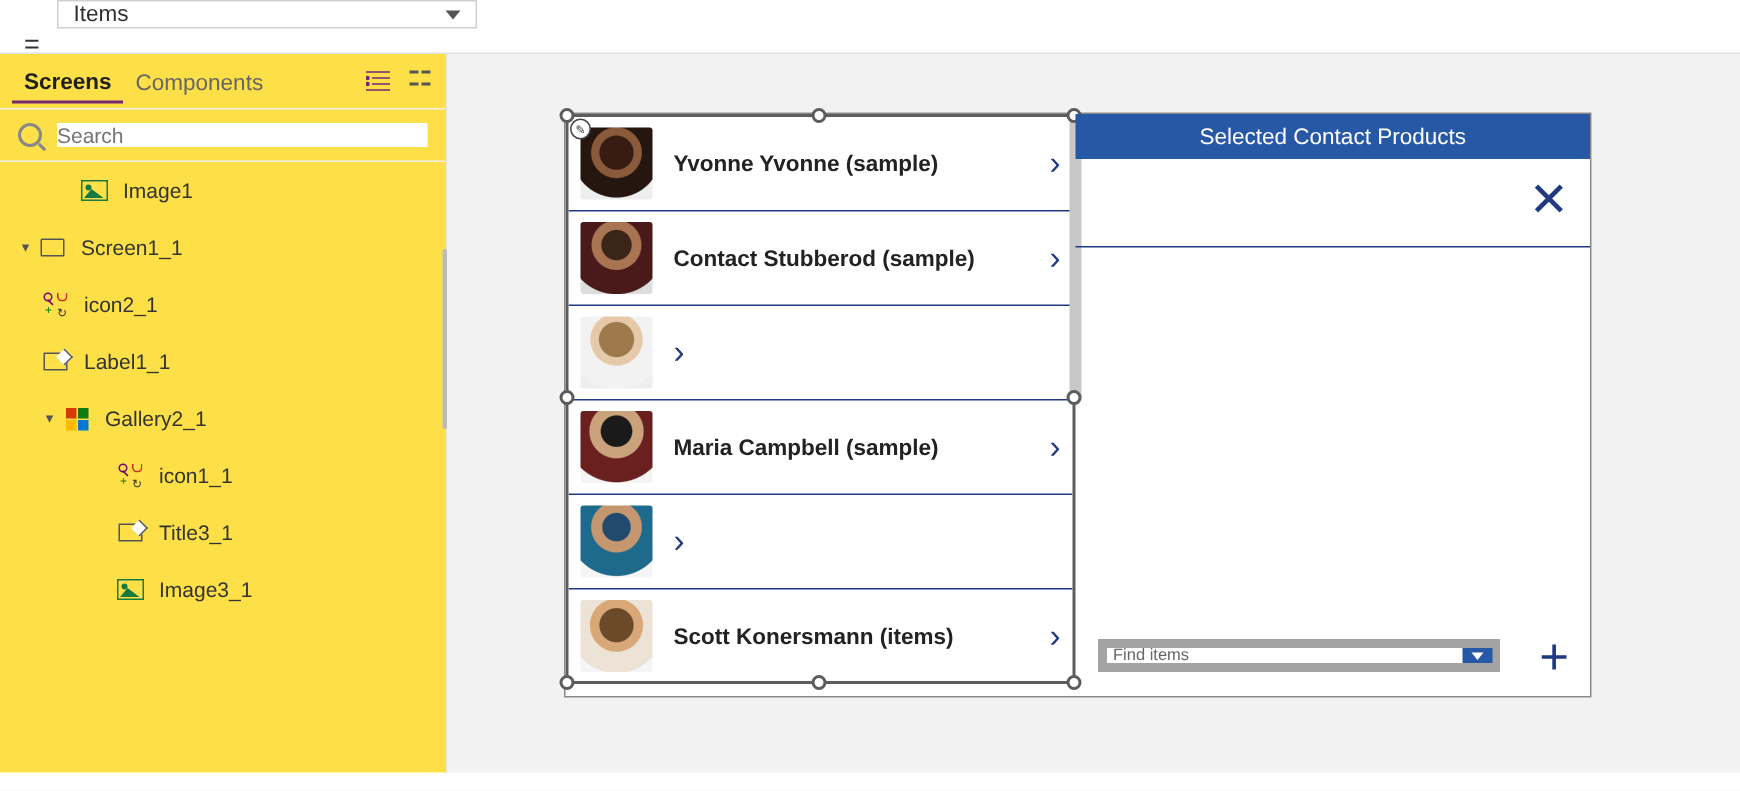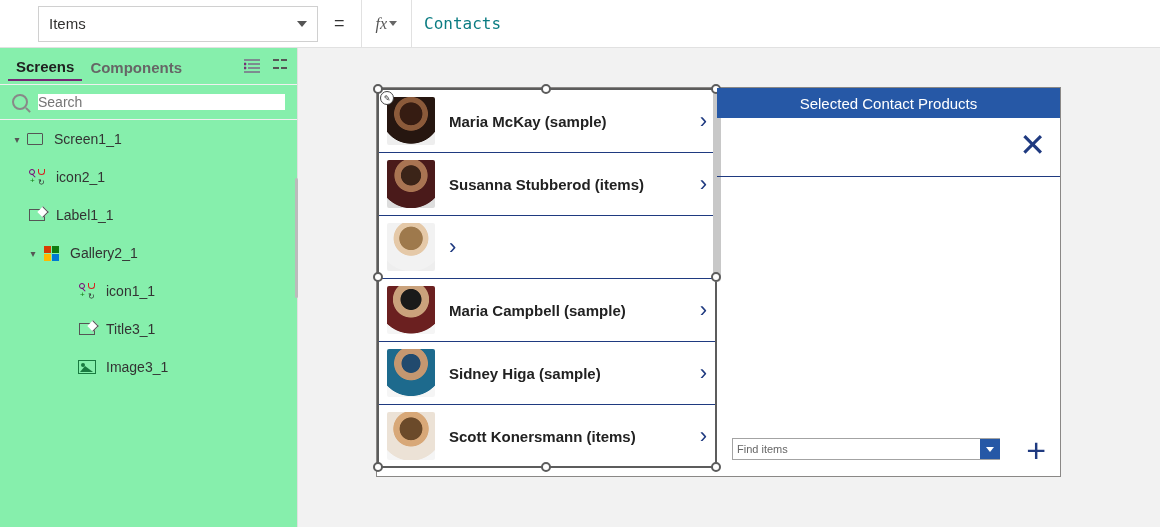--- a/index.html
+++ b/index.html
@@ -1,33 +1,33 @@
 <!DOCTYPE html>
 <html><head>
 <meta charset="utf-8">
 <style>
   * { box-sizing: border-box; margin: 0; padding: 0; }
   body { font-family: "Segoe UI", Arial, sans-serif; font-size: 13px; color: #333; background: #fff; width: 1160px; height: 527px; overflow: hidden; }
 
   
-  .formula-bar { display: flex; align-items: center; height: 48px; border-bottom: 1px solid #e1e1e1; }
+  .formula-bar { display: flex; align-items: flex-start; height: 36px; border-bottom: 1px solid #e1e1e1; flex-direction: column; }
   .prop-select { width: 280px; height: 36px; margin-left: 38px; border: 1px solid #d0d0d0; background: #fff; display: flex; align-items: center; justify-content: space-between; padding: 0 10px; font-size: 15px; color: #323130; }
   .chev-down { width: 0; height: 0; border-left: 5px solid transparent; border-right: 5px solid transparent; border-top: 6px solid #555; }
   .equals { margin: 0 16px; font-size: 18px; color: #333; }
   .fx-cell { display: flex; align-items: center; border-left: 1px solid #e1e1e1; padding: 0 14px; height: 100%; }
   .fx-label { font-style: italic; font-size: 16px; color: #555; margin-right: 2px; font-family: "Times New Roman", serif; }
   .fx-chev { width: 0; height: 0; border-left: 4px solid transparent; border-right: 4px solid transparent; border-top: 5px solid #666; }
   .formula-value { flex: 1; height: 100%; border-left: 1px solid #e1e1e1; padding: 0 12px; display: flex; align-items: center; font-size: 16px; font-family: Consolas, monospace; color: #0b7c82; }
 
   .main { display: flex; height: calc(527px - 48px); }
 
   
-  .tree-panel { width: 298px; border-right: 1px solid #e1e1e1; background: #86efac; position: relative; }
+  .tree-panel { width: 298px; border-right: 1px solid #e1e1e1; background: #fde047; position: relative; }
   .tab-row { display: flex; align-items: center; height: 36px; padding: 0 8px; }
-  .tab { padding: 6px 8px 4px; font-size: 15px; color: #666; cursor: pointer; font-weight: bold; }
+  .tab { padding: 6px 8px 4px; font-size: 15px; color: #666; cursor: pointer; }
   .tab.active { color: #1f1f1f; font-weight: 600; border-bottom: 2px solid #742774; }
   .tab-spacer { flex: 1; }
   .tab-icon { width: 18px; height: 18px; margin-left: 10px; display: flex; align-items: center; justify-content: center; color: #742774; }
   .search-box { display: flex; align-items: center; height: 36px; padding: 0 12px; border-bottom: 1px solid #f0f0f0; border-top: 1px solid #f0f0f0; }
   .search-icon { width: 16px; height: 16px; border: 2px solid #888; border-radius: 50%; position: relative; margin-right: 10px; }
   .search-icon::after { content: ""; position: absolute; width: 6px; height: 2px; background: #888; bottom: -3px; right: -5px; transform: rotate(45deg); }
   .search-input { border: none; outline: none; font-size: 14px; color: #666; flex: 1; }
 
   .tree { overflow-y: auto; height: calc(100% - 72px); }
   .tree-row { display: flex; align-items: center; height: 38px; padding-left: 12px; font-size: 14px; color: #333; cursor: default; }
@@ -80,21 +80,21 @@
   .av5 { background: radial-gradient(circle at 50% 30%, #214a6e 0 22%, #c59770 24% 40%, #1d6a8d 42% 78%, #f5f5f5 80%); }
   .av6 { background: radial-gradient(circle at 50% 35%, #6b4a2a 0 28%, #d8a878 30% 44%, #ece2d6 46% 80%, #f5f5f5 82%); }
   .contact-name { flex: 1; font-size: 15px; font-weight: 600; color: #222; }
   .row-chevron { font-size: 22px; color: #1f3a80; font-weight: 300; }
 
   .gallery-scrollbar { position: absolute; right: -6px; top: 0; width: 8px; height: 192px; background: #c8c8c8; border-radius: 4px; }
 
   .hdr-bar { position: absolute; right: 0; top: 0; width: 343px; height: 30px; background: #2658a6; color: #fff; display: flex; align-items: center; justify-content: center; font-size: 15px; }
   .close-x { position: absolute; right: 14px; top: 38px; font-size: 32px; color: #1f3a80; cursor: pointer; font-weight: 300; }
   .hr-line { position: absolute; right: 0; top: 88px; width: 343px; height: 1px; background: #1f3a80; }
-  .combo-box { position: absolute; right: 60px; bottom: 16px; width: 268px; height: 22px; border: 1px solid #a3a3a3; display: flex; align-items: center; font-size: 11px; color: #666; padding-left: 4px; }
+  .combo-box { position: absolute; right: 60px; bottom: 16px; width: 268px; height: 22px; border: 6px solid #a3a3a3; display: flex; align-items: center; font-size: 11px; color: #666; padding-left: 4px; }
   .combo-chev { width: 20px; height: 100%; background: #2658a6; margin-left: auto; display: flex; align-items: center; justify-content: center; margin-right: -1px; }
   .combo-chev::after { content: ""; width: 0; height: 0; border-left: 4px solid transparent; border-right: 4px solid transparent; border-top: 5px solid #fff; }
   .plus-btn { position: absolute; right: 14px; bottom: 6px; font-size: 34px; color: #1f3a80; cursor: pointer; font-weight: 300; }
 
   
   .multi-icon { position: relative; width: 16px; height: 16px; }
   .mi-a { position: absolute; left: 0; top: 0; width: 6px; height: 6px; border: 1px solid #707; border-radius: 50%; }
   .mi-a::after { content: ""; position: absolute; left: 1px; top: 5px; width: 5px; height: 1px; background: #707; transform: rotate(45deg); }
   .mi-b { position: absolute; right: 0; top: 0; width: 7px; height: 6px; border: 1px solid #d62020; border-top: none; border-radius: 0 0 4px 4px; }
   .mi-c { position: absolute; left: 1px; bottom: 0; font-size: 8px; color: #107c10; line-height: 1; }
@@ -148,20 +148,26 @@
           <span></span>
           <span></span>
       </div>
     </div>
     <div class="search-box">
       <span class="search-icon"></span>
       <input class="search-input" placeholder="Search" style="">
     </div>
     <div class="tree">
 
+      <div class="tree-row indent2">
+        <span class="tree-icon">
+            <span class="img-icon"></span>
+          </span>
+        <span>Image1</span>
+      </div>
 
       <div class="tree-row">
         <span class="tree-chevron">▾</span>
         <span class="tree-icon">
             <span class="screen-icon"></span>
           </span>
         <span>Screen1_1</span>
       </div>
 
       <div class="tree-row indent1">
@@ -229,40 +235,39 @@
   </div>
 
   <div class="canvas">
     <div class="app-surface">
 
       <div class="gallery-sel">
         <div class="edit-pencil">✎</div>
         <div class="contacts">
           <div class="contact-row">
             <div class="avatar av1"></div>
-            <div class="contact-name">Maria McKay (sample)</div>
+            <div class="contact-name">Yvonne Yvonne (sample)</div>
             <div class="row-chevron">›</div>
           </div>
           <div class="contact-row">
             <div class="avatar av2"></div>
-            <div class="contact-name">Susanna Stubberod (items)</div>
+            <div class="contact-name">Contact Stubberod (sample)</div>
             <div class="row-chevron">›</div>
           </div>
           <div class="contact-row">
             <div class="avatar av3"></div>
             <div class="row-chevron">›</div>
           </div>
           <div class="contact-row">
             <div class="avatar av4"></div>
             <div class="contact-name">Maria Campbell (sample)</div>
             <div class="row-chevron">›</div>
           </div>
           <div class="contact-row">
             <div class="avatar av5"></div>
-            <div class="contact-name">Sidney Higa (sample)</div>
             <div class="row-chevron">›</div>
           </div>
           <div class="contact-row">
             <div class="avatar av6"></div>
             <div class="contact-name">Scott Konersmann (items)</div>
             <div class="row-chevron">›</div>
           </div>
         </div>
         <div class="gallery-scrollbar"></div>
         <div class="sel-handle sh-t"></div>

